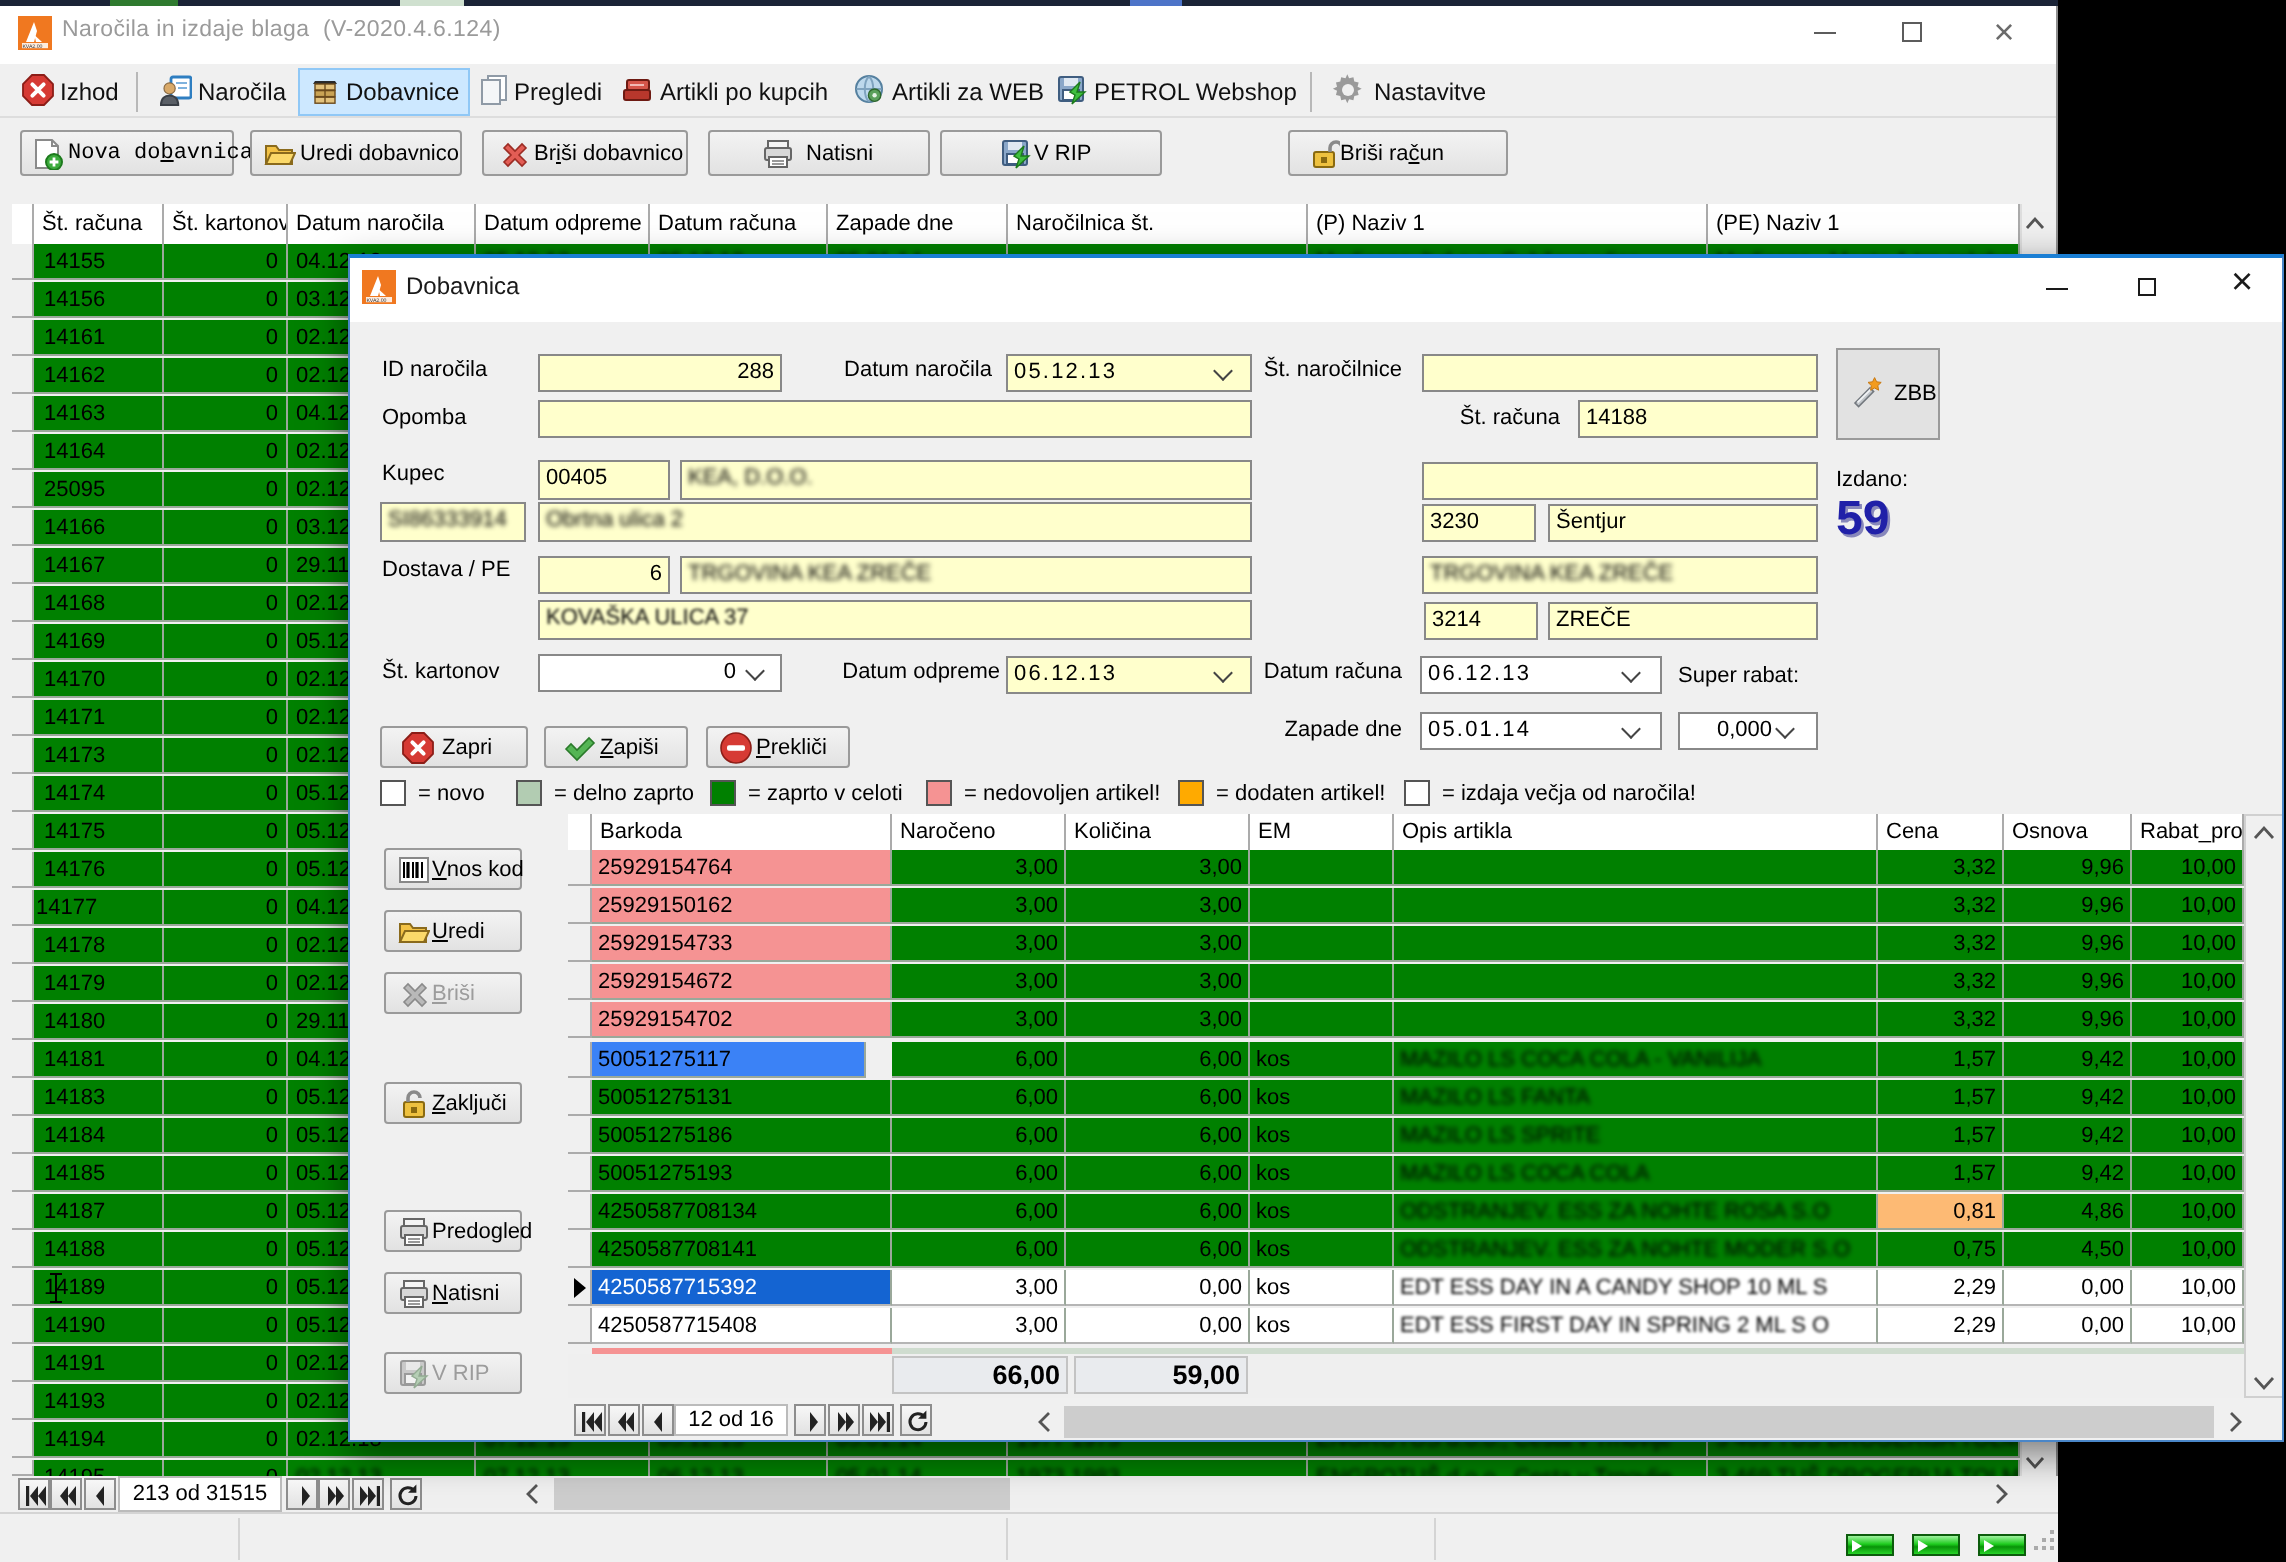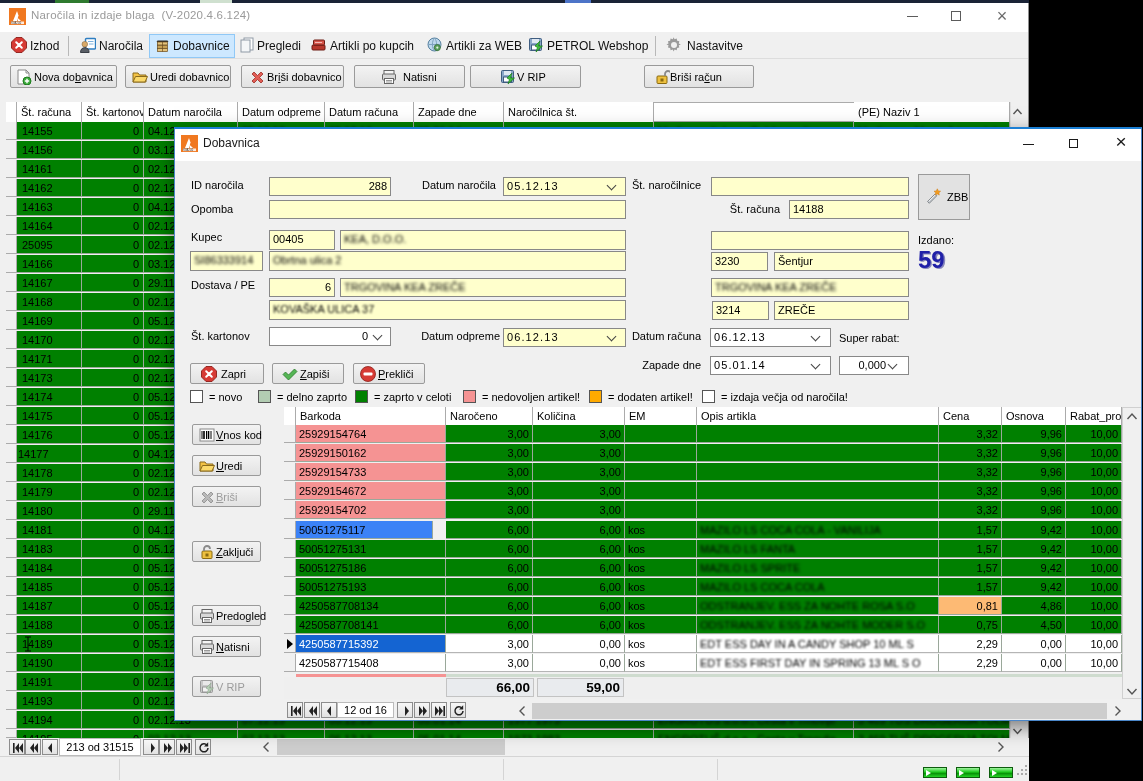--- a/index.html
+++ b/index.html
@@ -146,21 +146,21 @@
           <path d="M7 9l5-5-1.5 5 4 0-6.5 6 1.5-4.5z" fill="#3fbf3f" stroke="#1c7a1c" stroke-width="0.7"></path>
         </svg>
 <span class="mi" style="left:547px;">PETROL Webshop</span>
 <div class="msep" style="left:655px;"></div>
 <svg class="abs" style="left:666px;top:5px;" width="17" height="17" viewBox="0 0 17 17">
           <path d="M8 1l1 2.2 2.4-.6.5 2.4 2.4.5-.6 2.4L16 9l-2.3 1.1.6 2.4-2.4.5-.5 2.4-2.4-.6L8 17l-1-2.2-2.4.6-.5-2.4-2.4-.5.6-2.4L0 9l2.3-1.1-.6-2.4 2.4-.5.5-2.4 2.4.6z" transform="scale(0.9) translate(0.5,-0.8)" fill="#9a9a9a"></path>
           <circle cx="8" cy="8" r="3" fill="#f0f0f0"></circle>
         </svg>
 <span class="mi" style="left:687px;">Nastavitve</span>
 </div>
-<div class="tbtn" style="left:10px;width:107px;">
+<div class="tbtn" style="left:10px;width:107px;font-family:Liberation Mono, monospace;">
         <svg class="abs" style="left:5px;top:3px;" width="16" height="16" viewBox="0 0 16 16">
           <path d="M2 1h8l3 3v11H2z" fill="#fff" stroke="#8a8a8a"></path>
           <path d="M10 1v3h3" fill="none" stroke="#8a8a8a"></path>
           <circle cx="11" cy="12" r="4" fill="#3cab3c" stroke="#1c7a1c"></circle>
           <path d="M11 9.8v4.4M8.8 12h4.4" stroke="#fff" stroke-width="1.4"></path>
         </svg>
         <span style="left:23px;">Nova do<u>b</u>avnica</span>
       </div>
 <div class="tbtn" style="left:125px;width:106px;">
         <svg class="abs" style="left:6px;top:3px;" width="16" height="16" viewBox="0 0 16 16">
@@ -204,20 +204,21 @@
       </div>
 <div class="abs" style="left:6px;top:102px;width:1004px;height:20px;background:#fff;border-top:1px solid #ababab;border-left:1px solid #ababab;border-bottom:1px solid #ababab;"></div>
 <div class="mh" style="left:6px;width:11px;top:102px;"></div>
 <div class="mh" style="left:17px;width:65px;top:102px;">Št. računa</div>
 <div class="mh" style="left:82px;width:62px;top:102px;">Št. kartonov</div>
 <div class="mh" style="left:144px;width:94px;top:102px;">Datum naročila</div>
 <div class="mh" style="left:238px;width:87px;top:102px;">Datum odpreme</div>
 <div class="mh" style="left:325px;width:89px;top:102px;">Datum računa</div>
 <div class="mh" style="left:414px;width:90px;top:102px;">Zapade dne</div>
 <div class="mh" style="left:504px;width:150px;top:102px;">Naročilnica št.</div>
+<div class="mh" style="left:654px;width:200px;top:102px;">(P) Naziv 1</div>
 <div class="mh" style="left:854px;width:156px;top:102px;">(PE) Naziv 1</div>
 <div class="mrow" style="left:0;top:122px;">
 <div class="mind" style="left:6px;top:0;width:11px;"></div>
 <div class="mc" style="left:17px;width:65px;border-bottom:1px solid #9aa89a;padding-left:5px;">14155</div>
 <div class="mc ra" style="left:82px;width:62px;border-bottom:1px solid #9aa89a;padding-right:4px;">0</div>
 <div class="mc" style="left:144px;width:94px;border-bottom:1px solid #9aa89a;padding-left:4px;">04.12.13</div>
 <div class="mc" style="left:238px;width:87px;border-bottom:1px solid #9aa89a;padding-left:4px;"><span class="bl">05.12.13</span></div>
 <div class="mc" style="left:325px;width:89px;border-bottom:1px solid #9aa89a;padding-left:4px;"><span class="bl">05.12.13</span></div>
 <div class="mc" style="left:414px;width:90px;border-bottom:1px solid #9aa89a;padding-left:4px;"><span class="bl">05.01.14</span></div>
 <div class="mc" style="left:504px;width:150px;border-bottom:1px solid #9aa89a;padding-left:4px;"><span class="bl"></span></div>
@@ -1001,21 +1002,21 @@
 <div class="dc ra" style="left:765px;width:63px;background:#ffffff;border-bottom:1px solid #b5b5b5;">2,29</div>
 <div class="dc ra" style="left:828px;width:64px;background:#ffffff;border-bottom:1px solid #b5b5b5;">0,00</div>
 <div class="dc ra" style="left:892px;width:56px;background:#ffffff;border-bottom:1px solid #b5b5b5;">10,00</div>
 </div>
 <div class="drow" style="left:0;top:527.2px;">
 <div class="dind" style="left:110px;top:0;width:12px;"></div>
 <div class="dc" style="left:122px;width:150px;background:#ffffff;color:#000;border-bottom:1px solid #b5b5b5;">4250587715408</div>
 <div class="dc ra" style="left:272px;width:87px;background:#ffffff;border-bottom:1px solid #b5b5b5;">3,00</div>
 <div class="dc ra" style="left:359px;width:92px;background:#ffffff;border-bottom:1px solid #b5b5b5;">0,00</div>
 <div class="dc" style="left:451px;width:72px;background:#ffffff;border-bottom:1px solid #b5b5b5;">kos</div>
-<div class="dc" style="left:523px;width:242px;background:#ffffff;border-bottom:1px solid #b5b5b5;"><span class="bl2">EDT ESS FIRST DAY IN SPRING 13 ML S O</span></div>
+<div class="dc" style="left:523px;width:242px;background:#ffffff;border-bottom:1px solid #b5b5b5;"><span class="bl2">EDT ESS FIRST DAY IN SPRING 2 ML S O</span></div>
 <div class="dc ra" style="left:765px;width:63px;background:#ffffff;border-bottom:1px solid #b5b5b5;">2,29</div>
 <div class="dc ra" style="left:828px;width:64px;background:#ffffff;border-bottom:1px solid #b5b5b5;">0,00</div>
 <div class="dc ra" style="left:892px;width:56px;background:#ffffff;border-bottom:1px solid #b5b5b5;">10,00</div>
 </div>
 <div class="abs" style="left:122px;top:546.5px;width:150px;height:3px;background:#f59393;"></div>
 <div class="abs" style="left:272px;top:546.5px;width:676px;height:3px;background:#cfdccf;"></div>
 <div class="abs" style="left:110px;top:550px;width:838px;height:22px;background:#efefef;"></div>
 <div class="fcell" style="left:272px;top:551px;width:88px;">66,00</div>
 <div class="fcell" style="left:363px;top:551px;width:87px;">59,00</div>
 <div class="abs" style="left:948px;top:280px;width:20px;height:292px;background:#f0f0f0;border:1px solid #d0d0d0;"></div>

